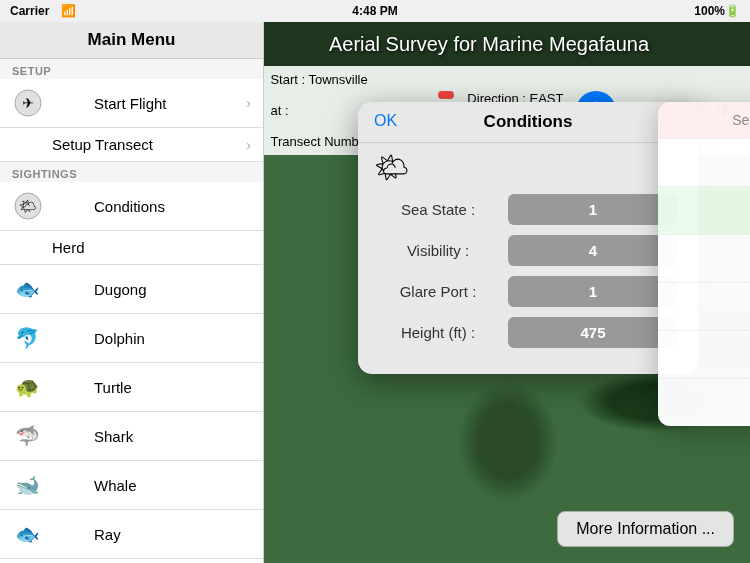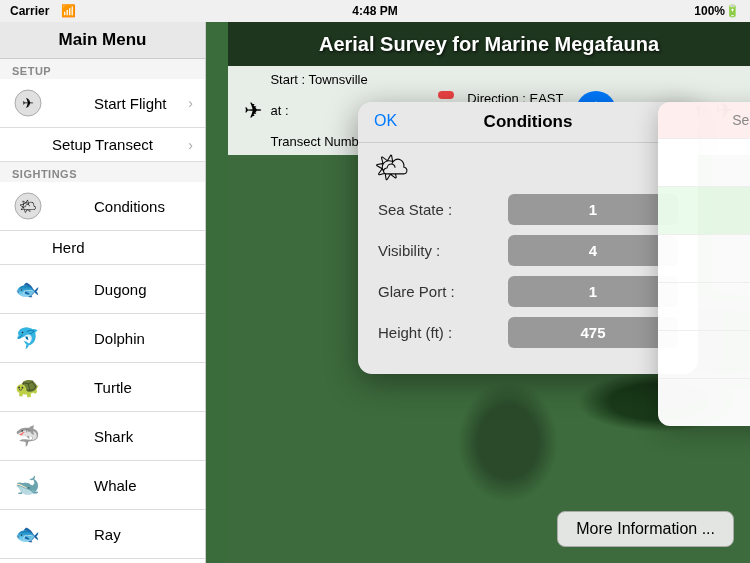--- a/index.html
+++ b/index.html
@@ -27,21 +27,21 @@
       z-index: 100;
     }
     .status-left { display: flex; align-items: center; gap: 12px; }
     .status-center { position: absolute; left: 50%; transform: translateX(-50%); }
     .status-right { display: flex; align-items: center; }
 
     
     .sidebar {
       position: absolute;
       top: 22px; left: 0;
-      width: 206px;
+      width: 264px;
       height: 541px;
       background: #f5f5f5;
       border-right: 1px solid #ccc;
       z-index: 10;
       display: flex;
       flex-direction: column;
     }
     .sidebar-title {
       text-align: center;
       padding: 8px;
@@ -116,21 +116,21 @@
       top: 0; left: 0; right: 0;
       height: 44px;
       background: rgba(0,0,0,0.5);
       display: flex;
       align-items: center;
       justify-content: center;
     }
     .main-title {
       color: #fff;
       font-size: 20px;
-      font-weight: 700;
+      font-weight: 400;
       text-shadow: 1px 1px 3px rgba(0,0,0,0.8);
     }
 
     
     .flight-info-bar {
       position: absolute;
       top: 44px; left: 0; right: 0;
       background: rgba(255,255,255,0.88);
       padding: 6px 16px;
       font-size: 13px;
@@ -220,21 +220,21 @@
     }
     .condition-row {
       display: flex;
       align-items: center;
       margin-bottom: 10px;
     }
     .condition-label {
       width: 130px;
       font-size: 15px;
       color: #333;
-      text-align: left;
+      text-align: center;
       padding-right: 10px;
     }
     .condition-value {
       flex: 1;
       background: #999;
       border-radius: 6px;
       color: #fff;
       font-size: 15px;
       font-weight: 600;
       text-align: center;

